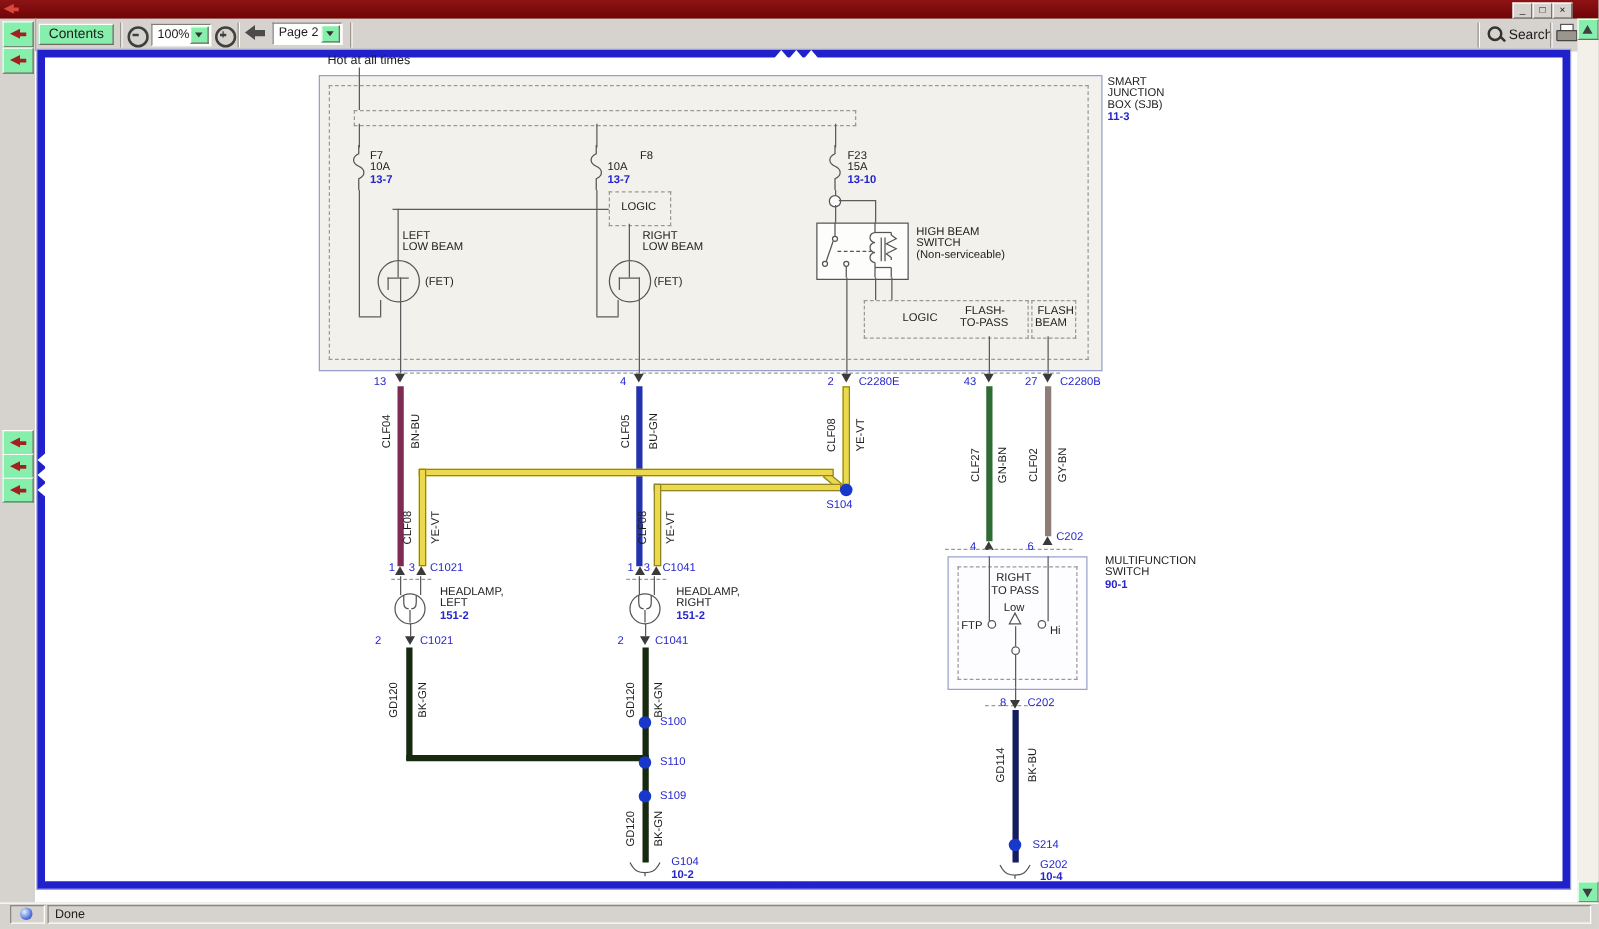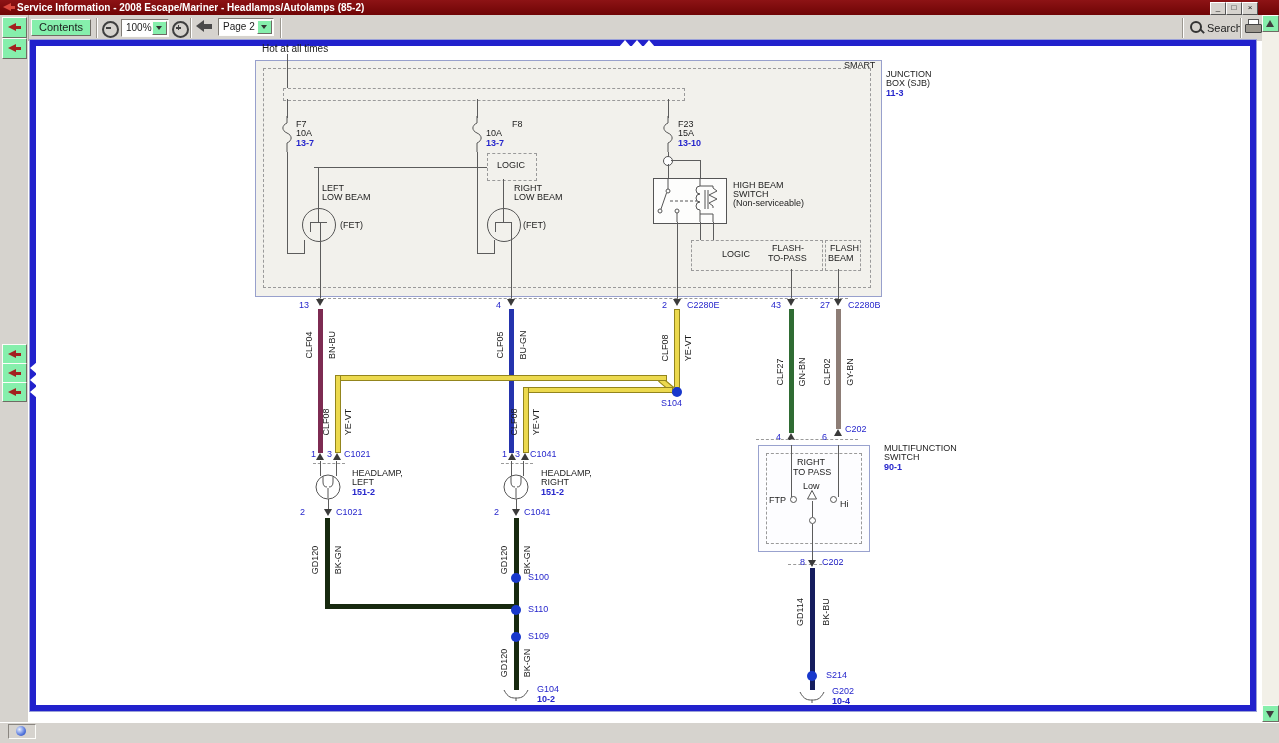--- a/index.html
+++ b/index.html
@@ -36,21 +36,20 @@
 </head>
 <body>
 
 <div id="stage">
 
   <div class="abs" style="left:0;top:0;width:1279px;height:15px;background:linear-gradient(180deg,#8d1315,#6f0405)"></div>
   <div class="abs" style="left:3px;top:3px;width:11px;height:9px">
     <div class="tri-left" style="left:0;top:0;border-right-color:#d9463c"></div>
     <div class="tail" style="left:7px;top:3px;background:#d9463c"></div>
   </div>
-  <div class="t bold" style="left:17px;top:2px;font-size:10px;color:#fff">Service Information - 2008 Escape/Mariner - Headlamps/Autolamps (85-2)</div>
   <div class="winbtn" style="left:1210px">_</div>
   <div class="winbtn" style="left:1226px">□</div>
   <div class="winbtn" style="left:1242px">×</div>
 
   <div class="abs" style="left:28px;top:15px;width:1234px;height:26px;background:#d6d3ce;border-bottom:1px solid #a39f97"></div>
   <div class="t raised" style="left:31px;top:19px;width:58px;height:15px;text-align:center;font-size:11px;line-height:15px">Contents</div>
   <div class="sep" style="left:96px;top:18px"></div>
   <div class="abs" style="left:102px;top:21px;width:13px;height:13px;border:2px solid #3f3f3f;border-radius:50%">
     <div class="abs" style="left:2px;top:4px;width:5px;height:1.5px;background:#3f3f3f"></div>
   </div>
@@ -297,21 +296,21 @@
   <div class="wire" style="left:810px;top:568px;width:5px;height:122px;background:#151d5e"></div>
   <div class="dot" style="left:807px;top:671px"></div>
   <svg width="26" height="12" style="left:799px;top:691px">
     <g stroke="#555" fill="none">
         <path d="M1,1 C5,9 9,9 13,9 C17,9 21,9 25,1"></path>
         <line x1="13" y1="9" x2="13" y2="12"></line>
       </g>
   </svg>
 
   <div class="t" style="left:262px;top:43px;font-size:10px">Hot at all times</div>
-  <div class="t" style="left:844px;top:60px">SMART</div>
+  <div class="t" style="left:886px;top:60px">SMART</div>
   <div class="t" style="left:886px;top:69px">JUNCTION</div>
   <div class="t" style="left:886px;top:78px">BOX (SJB)</div>
   <div class="t blue bold" style="left:886px;top:88px">11-3</div>
 
   <div class="t" style="left:296px;top:119px">F7</div>
   <div class="t" style="left:296px;top:128px">10A</div>
   <div class="t blue bold" style="left:296px;top:138px">13-7</div>
   <div class="t" style="left:512px;top:119px">F8</div>
   <div class="t" style="left:486px;top:128px">10A</div>
   <div class="t blue bold" style="left:486px;top:138px">13-7</div>
@@ -404,14 +403,17 @@
   <div class="t rot" style="left:800px;top:612px">GD114</div>
   <div class="t rot" style="left:826px;top:612px">BK-BU</div>
   <div class="t blue" style="left:826px;top:670px">S214</div>
   <div class="t blue" style="left:832px;top:686px">G202</div>
   <div class="t blue bold" style="left:832px;top:696px">10-4</div>
 
   <div class="abs" style="left:0;top:722px;width:1279px;height:18px;background:#d6d3ce;border-top:1px solid #fff"></div>
   <div class="sunken abs" style="left:8px;top:724px;width:26px;height:13px">
     <div style="position:absolute;left:7px;top:1px;width:10px;height:10px;border-radius:50%;background:radial-gradient(circle at 35% 35%, #e8f0ff, #5577dd 60%, #2244aa)"></div>
   </div>
+  <div class="sunken abs" style="left:38px;top:724px;width:1233px;height:13px">
+    <div class="t" style="left:5px;top:1px;font-size:10px">Done</div>
+  </div>
 
 </div>
 
 </body></html>

